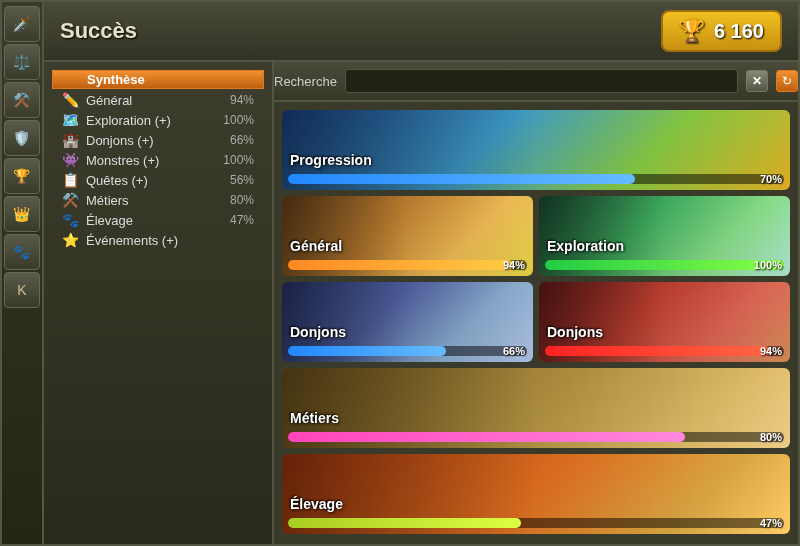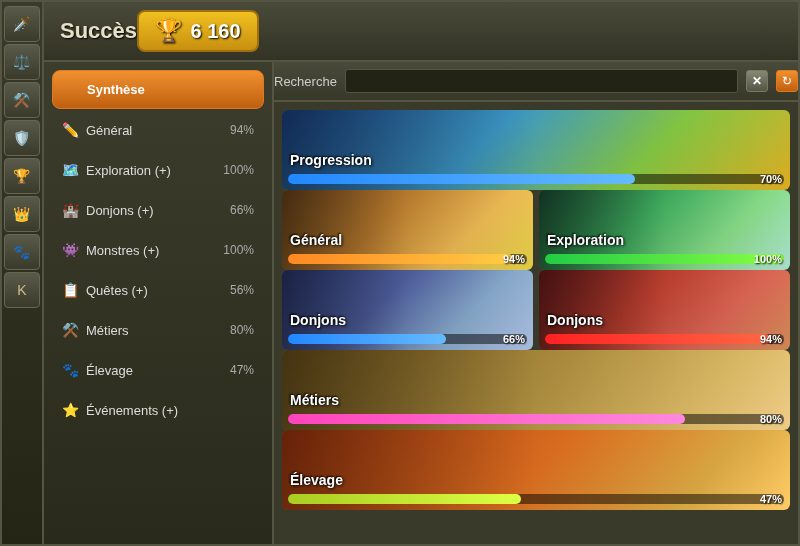--- a/index.html
+++ b/index.html
@@ -61,20 +61,21 @@
     }
 
     
     .top-bar {
       height: 60px;
       background: linear-gradient(to bottom, #4a4a3a, #333325);
       border-bottom: 2px solid #555544;
       display: flex;
       align-items: center;
       padding: 0 16px;
+      justify-content: space-between;
     }
 
     .title-text {
       font-size: 22px;
       font-weight: bold;
       color: #e8e0c8;
       text-shadow: 1px 1px 2px #000;
     }
 
     .score-badge {
@@ -107,22 +108,22 @@
       border-right: 2px solid #555544;
       padding: 8px;
       display: flex;
       flex-direction: column;
       gap: 2px;
     }
 
     .nav-item {
       display: flex;
       align-items: center;
-      padding: 11px 10px;
-      border-radius: 8px;
+      padding: 1px 10px;
+      border-radius: 0;
       cursor: pointer;
       color: #ddd;
       font-size: 13px;
       justify-content: space-between;
     }
     .nav-item.active {
       background: linear-gradient(to bottom, #f09030, #c06010);
       color: #fff;
       font-weight: bold;
       border: 1px solid #e07820;
@@ -204,20 +205,21 @@
       font-size: 12px;
     }
 
     
     .cards-area {
       flex: 1;
       overflow-y: auto;
       padding: 8px;
       display: flex;
       flex-direction: column;
+      gap: 6px;
     }
 
     
     .card-full {
       width: 100%;
       height: 80px;
       border-radius: 6px;
       overflow: hidden;
       position: relative;
       cursor: pointer;

